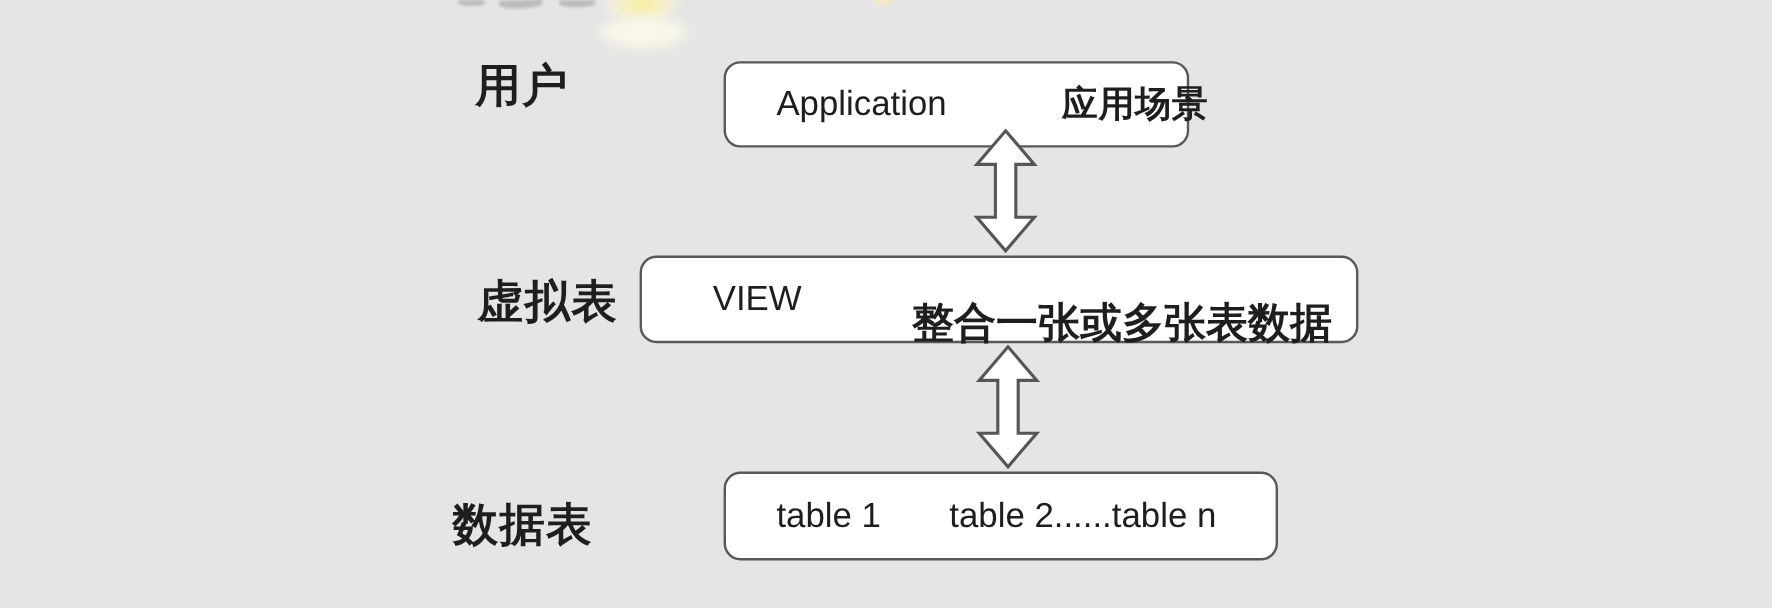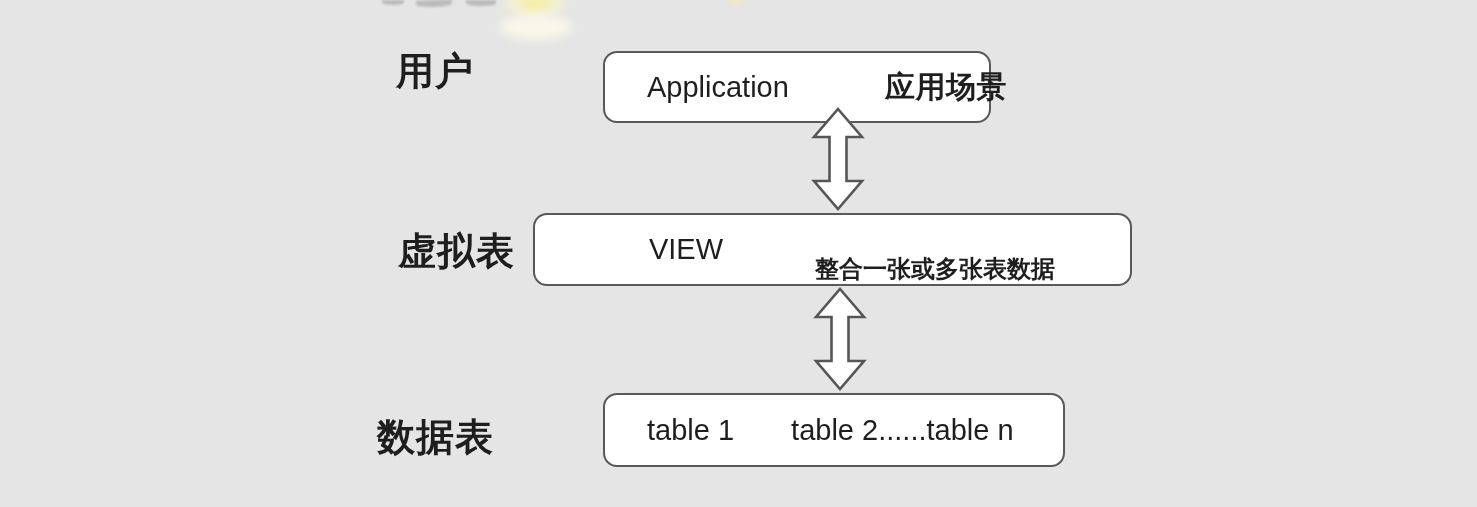--- a/index.html
+++ b/index.html
@@ -40,21 +40,21 @@
     align-items: center;
     white-space: nowrap;
     color: #1e1e1e;
   }
   .box-1 { left: 603px; top: 33px;  width: 388px; height: 72px; padding-left: 42px; gap: 96px; margin-top: 18px; }
   .box-2 { left: 533px; top: 213px; width: 599px; height: 73px; padding-left: 39px; gap: 92px; justify-content: center; }
   .box-3 { left: 603px; top: 393px; width: 462px; height: 74px; padding-left: 42px; gap: 57px; }
 
   .latin { font-size: 29px; font-weight: 400; color: #1e1e1e; }
   .cn    { font-size: 30px; font-weight: 600; color: #1e1e1e; letter-spacing: 0.5px; }
-  .box-2 .cn { font-size: 24px; letter-spacing: 0px; margin-top: 39px; }
+  .box-2 .cn { font-size: 35px; letter-spacing: 0px; margin-top: 39px; }
 
   
   .arrow {
     position: absolute;
     width: 60px;
     height: 104px;
   }
   .arrow-1 { left: 808px; top: 107px; }
   .arrow-2 { left: 810px; top: 287px; }
 

